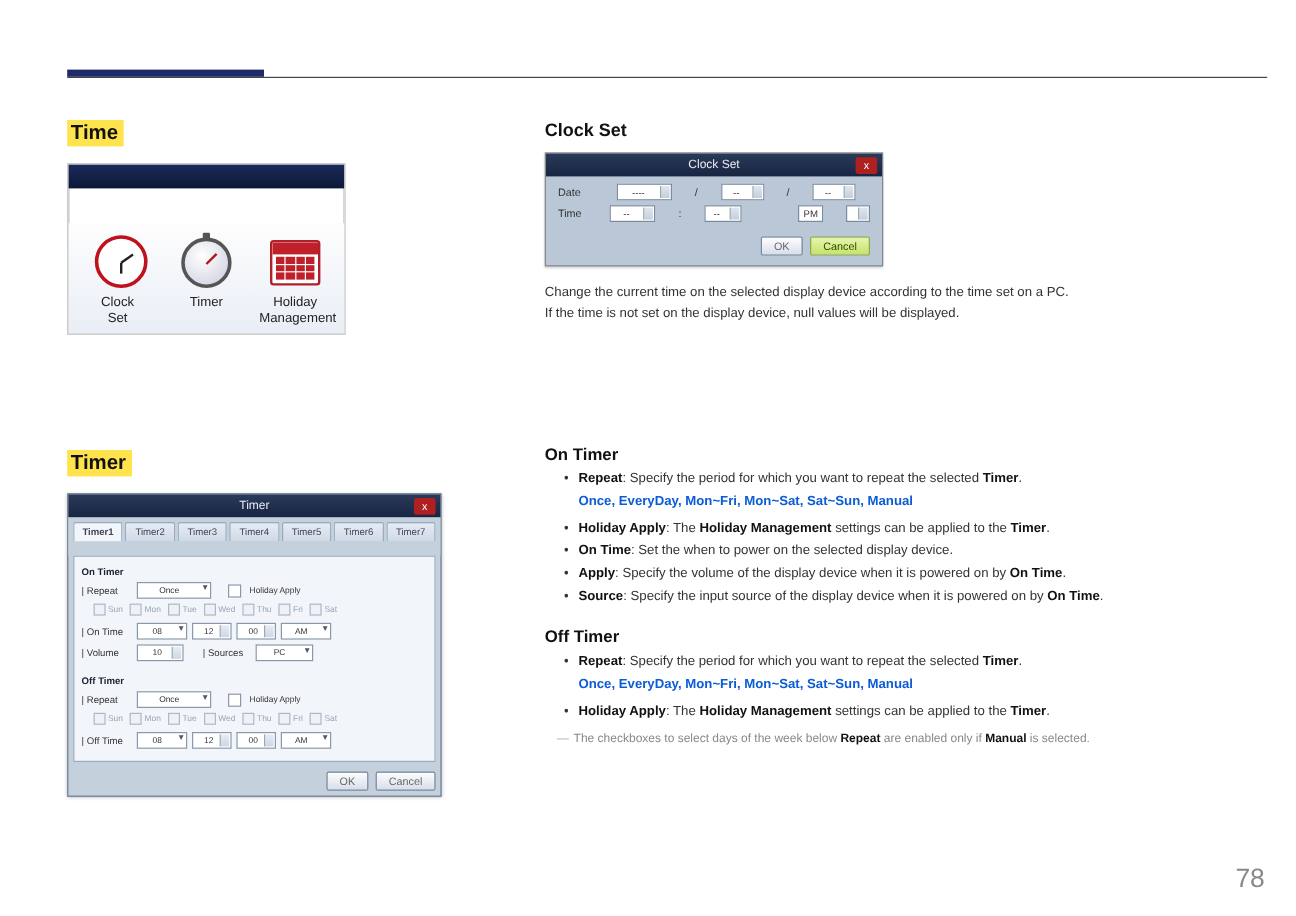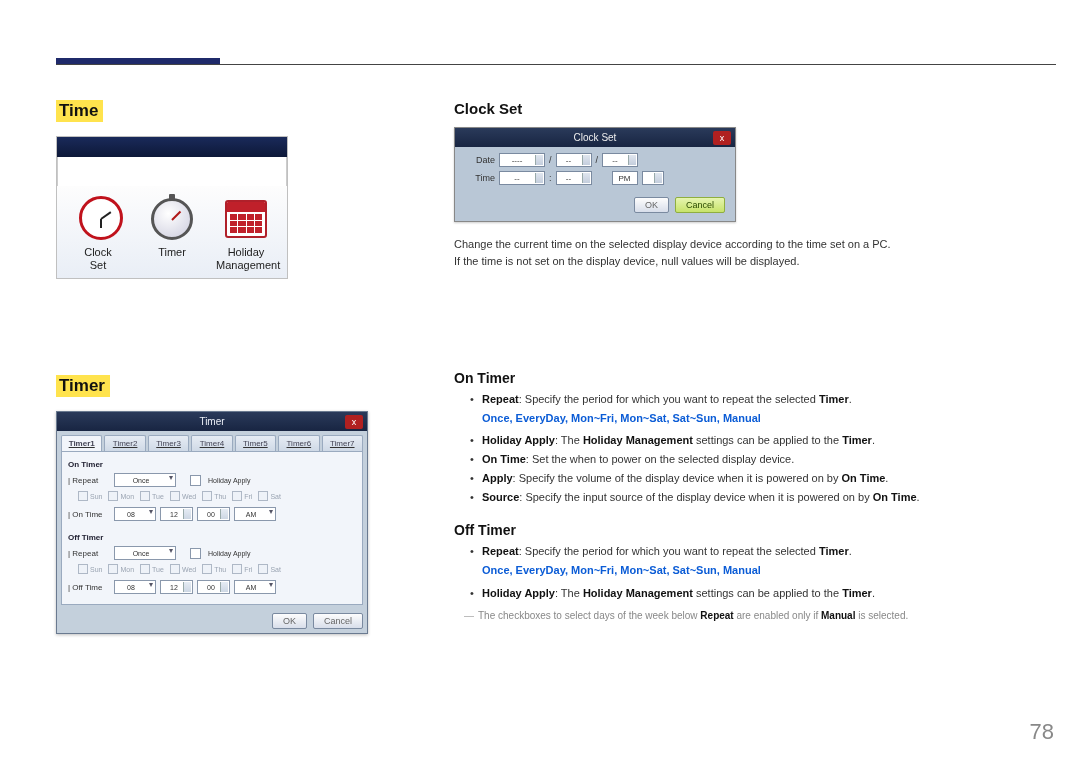--- a/index.html
+++ b/index.html
@@ -199,21 +199,21 @@
     font-size: 10px;
     position: relative;
   }
   .cs-close {
     position: absolute; right: 4px; top: 3px;
     width: 18px; height: 14px; background: #b02020;
     color: #fff; font-size: 9px; line-height: 14px; text-align: center;
     border-radius: 2px;
   }
   .cs-body { padding: 6px 10px 4px 10px; }
-  .cs-row { display: flex; align-items: center; gap: 4px; margin-bottom: 4px; color:#333;text-align:right; }
+  .cs-row { display: flex; align-items: center; gap: 19px; margin-bottom: 4px; color:#333; }
   .cs-row .lbl { width: 30px; }
   .field {
     background: #fff; border: 1px solid #7a8aa0; height: 12px;
     display:inline-flex; align-items:center; justify-content:center;
     font-size: 8px; color:#333;
   }
   .spin { position: relative; padding-right: 10px; }
   .spin::after {
     content: ""; position: absolute; right: 1px; top: 1px; bottom: 1px; width: 7px;
     background: linear-gradient(#e0e6ef,#c4cedd);
@@ -240,21 +240,21 @@
     box-shadow: 0 1px 3px rgba(0,0,0,0.25);
   }
   .td-title {
     background: linear-gradient(#2a3a5a, #182542);
     color: #eaeef6; text-align: center; padding: 4px 0; font-size: 10px;
     position: relative;
   }
   .td-close { position:absolute; right:4px; top:3px; width:18px; height:14px;
     background:#b02020; color:#fff; font-size:9px; line-height:14px; text-align:center;
     border-radius:2px; }
-  .td-tabs { display:flex; background:#c4d0dc; padding: 4px 4px 0 4px; gap:2px;text-decoration:underline; }
+  .td-tabs { display:flex; background:#c4d0dc; padding: 4px 4px 12px 4px; gap:2px; }
   .td-tab {
     flex:1; text-align:center; padding:3px 0; font-size:8px;
     background: linear-gradient(#e6ecf4,#cfd9e6); border:1px solid #9aaabf;
     border-bottom:none; border-radius: 2px 2px 0 0; color:#445;
   }
   .td-tab.active { background:#f2f5fa; font-weight:bold; }
   .td-body { background:#f2f5fa; border:1px solid #9aaabf; margin: 0 4px 4px 4px; padding:6px; }
   .sect-label { font-size:8px; color:#223; margin: 2px 0 4px 0; font-weight:bold; }
   .td-row { display:flex; align-items:center; gap:4px; margin-bottom:4px; }
   .td-row .lbl { width:42px; font-size:8px; }
@@ -396,20 +396,27 @@
             <span>Sat</span>
           </span>
       </div>
       <div class="td-row">
         <span class="lbl td-small">| On Time</span>
         <span class="tfield drop" style="width:24px">08</span>
         <span class="tfield spn" style="width:18px">12</span>
         <span class="tfield spn" style="width:18px">00</span>
         <span class="tfield drop" style="width:24px">AM</span>
       </div>
+      <div class="td-row">
+        <span class="lbl td-small">| Volume</span>
+        <span class="tfield spn" style="width:24px">10</span>
+        <span style="width:8px"></span>
+        <span class="lbl td-small" style="width:40px">| Sources</span>
+        <span class="tfield drop" style="width:30px">PC</span>
+      </div>
 
       <div style="height:6px"></div>
       <div class="sect-label">Off Timer</div>
       <div class="td-row">
         <span class="lbl td-small">| Repeat</span>
         <span class="tfield drop" style="width:44px">Once</span>
         <span style="width:6px"></span>
         <span class="td-checkbox"></span>
         <span class="td-small">Holiday Apply</span>
       </div>

